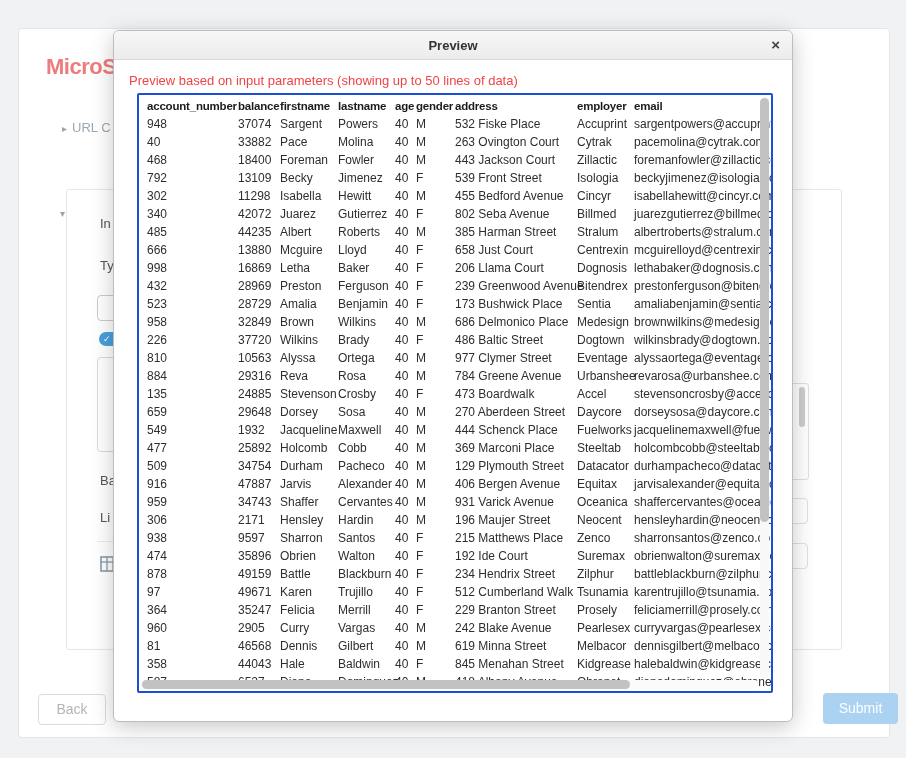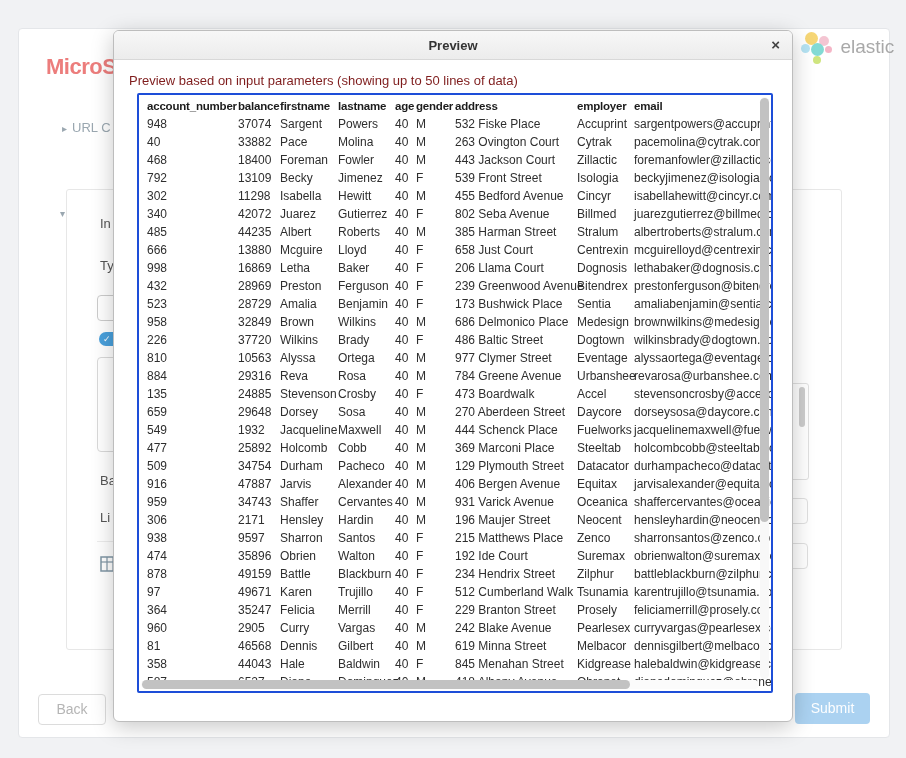--- a/index.html
+++ b/index.html
@@ -44,21 +44,21 @@
   
   .btn{position:absolute;z-index:5;font-size:14px;text-align:center;border-radius:4px;cursor:pointer;box-sizing:border-box;}
   .btn-back{left:38px;top:694px;width:68px;height:31px;line-height:29px;background:#fff;border:1px solid #dcdcdc;color:#b5b5b5;}
   .btn-submit{left:795px;top:693px;width:75px;height:31px;line-height:31px;color:#fdfeff;border:none;}
 
   
   .modal{position:absolute;left:113px;top:30px;width:680px;height:692px;background:#fff;border:1px solid #bdbdbd;border-radius:6px;box-shadow:0 5px 22px rgba(0,0,0,.22);z-index:10;box-sizing:border-box;}
   .modal-header{height:28px;line-height:28px;background:linear-gradient(#f7f7f7,#ececec);border-bottom:1px solid #d8d8d8;border-radius:5px 5px 0 0;padding:0 14px;position:relative;text-align:center;}
   .modal-title{font-size:13px;font-weight:bold;color:#333;}
   .modal-close{position:absolute;right:12px;top:0;font-size:15px;font-weight:bold;color:#444;cursor:pointer;}
-  .modal-sub{position:absolute;left:15px;top:42px;font-size:13px;color:#7f1d1d;}
+  .modal-sub{position:absolute;left:15px;top:42px;font-size:13px;color:#ef4444;}
 
   
   .twrap{position:absolute;left:23px;top:62px;width:636px;height:600px;border:2px solid #1d4ed8;border-radius:2px;background:#fff;overflow:hidden;box-sizing:border-box;}
   table{border-collapse:collapse;table-layout:fixed;width:807px;margin:2px 0 0 8px;}
   th{font-size:11.5px;font-weight:bold;text-align:left;color:#1c1c1c;height:18px;padding:0;white-space:nowrap;overflow:visible;letter-spacing:-0.2px;}
   td{font-size:12px;color:#2e2e2e;height:18px;line-height:18px;padding:0;white-space:nowrap;overflow:visible;}
   col.c0{width:91px}col.c1{width:42px}col.c2{width:58px}col.c3{width:57px}
   col.c4{width:21px}col.c5{width:39px}col.c6{width:122px}col.c7{width:57px}col.c8{width:320px}
   .vtrack{position:absolute;top:2px;right:2px;width:9px;height:582px;background:#f8f8f8;border-radius:5px;z-index:3;}
   .vthumb{position:absolute;top:1px;left:0px;width:9px;height:424px;background:#c2c2c2;border-radius:5px;}
@@ -67,24 +67,20 @@
 </style>
 </head>
 <body>
 
 <div class="stage">
 
   <div class="panel"></div>
 
   <div class="brand" style="color: rgb(236, 125, 124);">MicroSt</div>
 
-  <div class="elastic">
-    <span class="elogo"><i class="b0" style="background: rgb(245, 208, 95);"></i><i class="b1" style="background: rgb(243, 188, 203);"></i><i class="b2" style="background: rgb(169, 223, 241);"></i><i class="b3" style="background: rgb(110, 212, 205);"></i><i class="b4" style="background: rgb(243, 169, 189);"></i><i class="b5" style="background: rgb(199, 225, 105);"></i></span>
-    <span class="etext">elastic</span>
-  </div>
 
   <div class="sec sec1">
     <span class="chev">▸</span><span>URL C</span>
   </div>
   <div class="sec sec2">
     <span class="chev">▾</span><span>Param</span>
   </div>
   <div class="form-box"></div>
   <div class="frag-label lab-in">In</div>
   <div class="frag-label lab-ty">Ty</div>
@@ -102,21 +98,21 @@
       <line x1="13" y1="1" x2="13" y2="15" stroke="#8096a5" stroke-width="1.2"></line>
     </svg>
   </div>
   <div class="rt-textarea">
     <div class="thumb"></div>
   </div>
   <div class="rt-input1"></div>
   <div class="rt-input2"></div>
 
   <div class="btn btn-back">Back</div>
-  <div class="btn btn-submit" style="background: rgb(171, 210, 241);">Submit</div>
+  <div class="btn btn-submit" style="background: rgb(171, 210, 241); margin-left: 28px;">Submit</div>
 
   <div class="modal">
     <div class="modal-header">
       <span class="modal-title">Preview</span>
       <span class="modal-close">×</span>
     </div>
     <div class="modal-sub">Preview based on input parameters (showing up to 50 lines of data)</div>
 
     <div class="twrap">
       <table>

